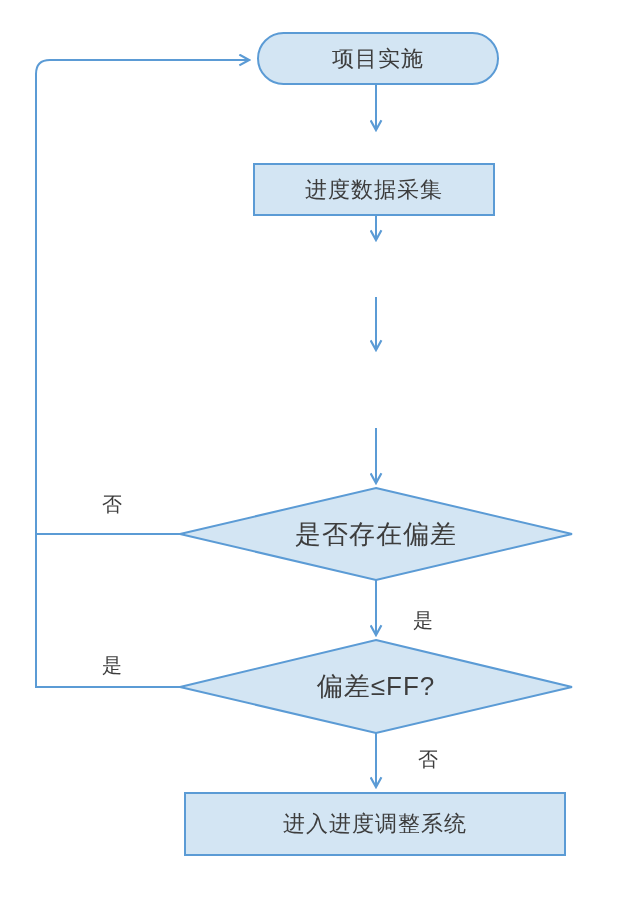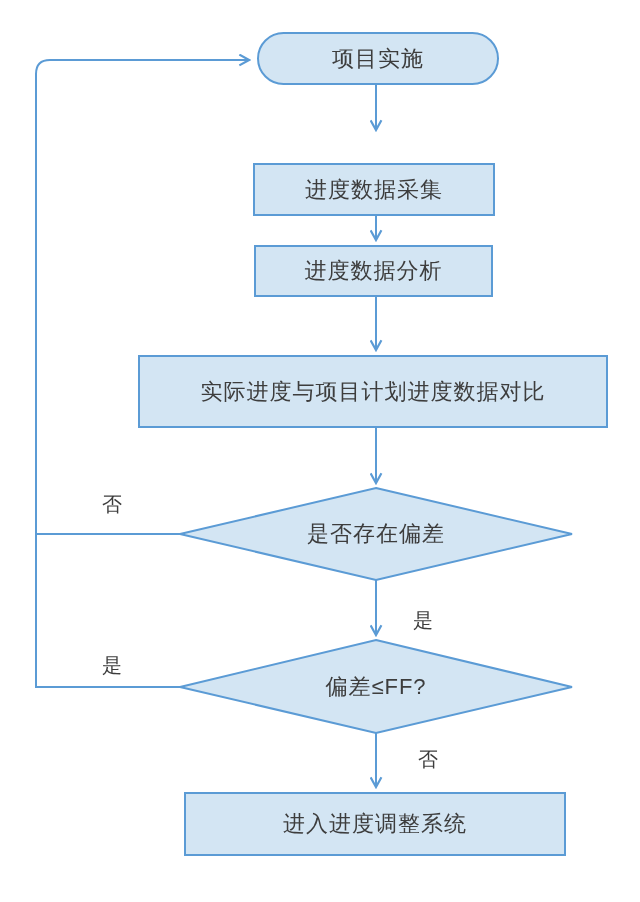--- a/index.html
+++ b/index.html
@@ -25,21 +25,21 @@
     background:var(--fill);
     display:flex;align-items:center;justify-content:center;
     color:var(--text);
     font-size:22px;
     letter-spacing:1px;
     text-align:center;
   }
   .stadium{border-radius:28px;}
   .diamond-label{
     position:absolute;display:flex;align-items:center;justify-content:center;
-    color:var(--text);font-size:22px;letter-spacing:1px;background:transparent;
+    color:var(--text);font-size:26px;letter-spacing:1px;background:transparent;
   }
   .edge-label{
     position:absolute;color:var(--text);font-size:20px;letter-spacing:0;
   }
 </style>
 </head>
 <body>
 
 <div class="canvas">
 
@@ -65,27 +65,21 @@
   </svg>
 
   <div class="node stadium" style="left:257px;top:32px;width:242px;height:53px;">
     <span>项目实施</span>
   </div>
 
   <div class="node" style="left:253px;top:135px;width:242px;height:53px;margin-top:28px;">
     <span>进度数据采集</span>
   </div>
 
-  <div class="node" style="left:254px;top:245px;width:239px;height:52px;">
-    <span>进度数据分析</span>
-  </div>
 
-  <div class="node" style="left:138px;top:355px;width:470px;height:73px;">
-    <span>实际进度与项目计划进度数据对比</span>
-  </div>
 
   <div class="diamond-label" style="left:180px;top:488px;width:392px;height:92px;">
     <span>是否存在偏差</span>
   </div>
 
   <div class="diamond-label" style="left:180px;top:640px;width:392px;height:93px;text-align:right;">
     <span>偏差≤FF?</span>
   </div>
 
   <div class="node" style="left:184px;top:792px;width:382px;height:64px;">

